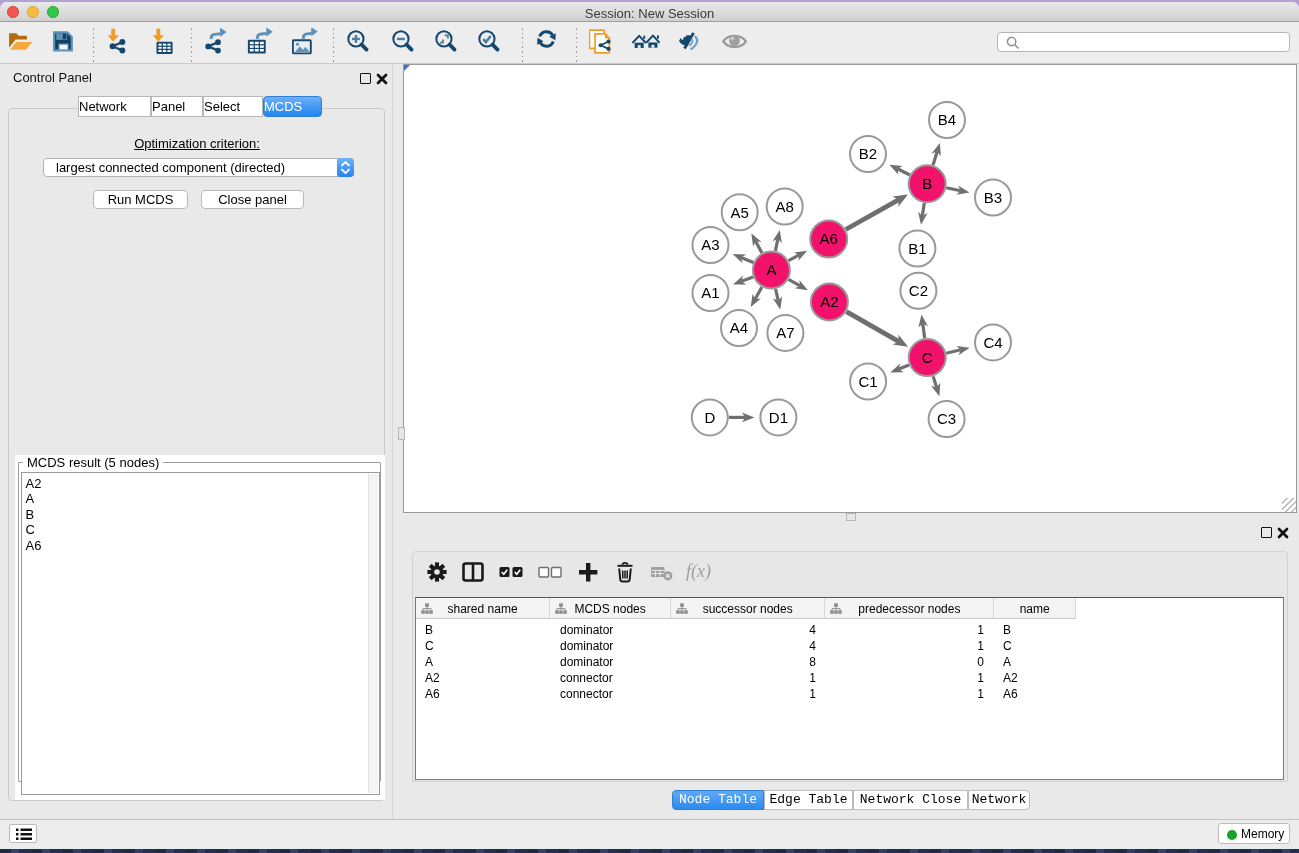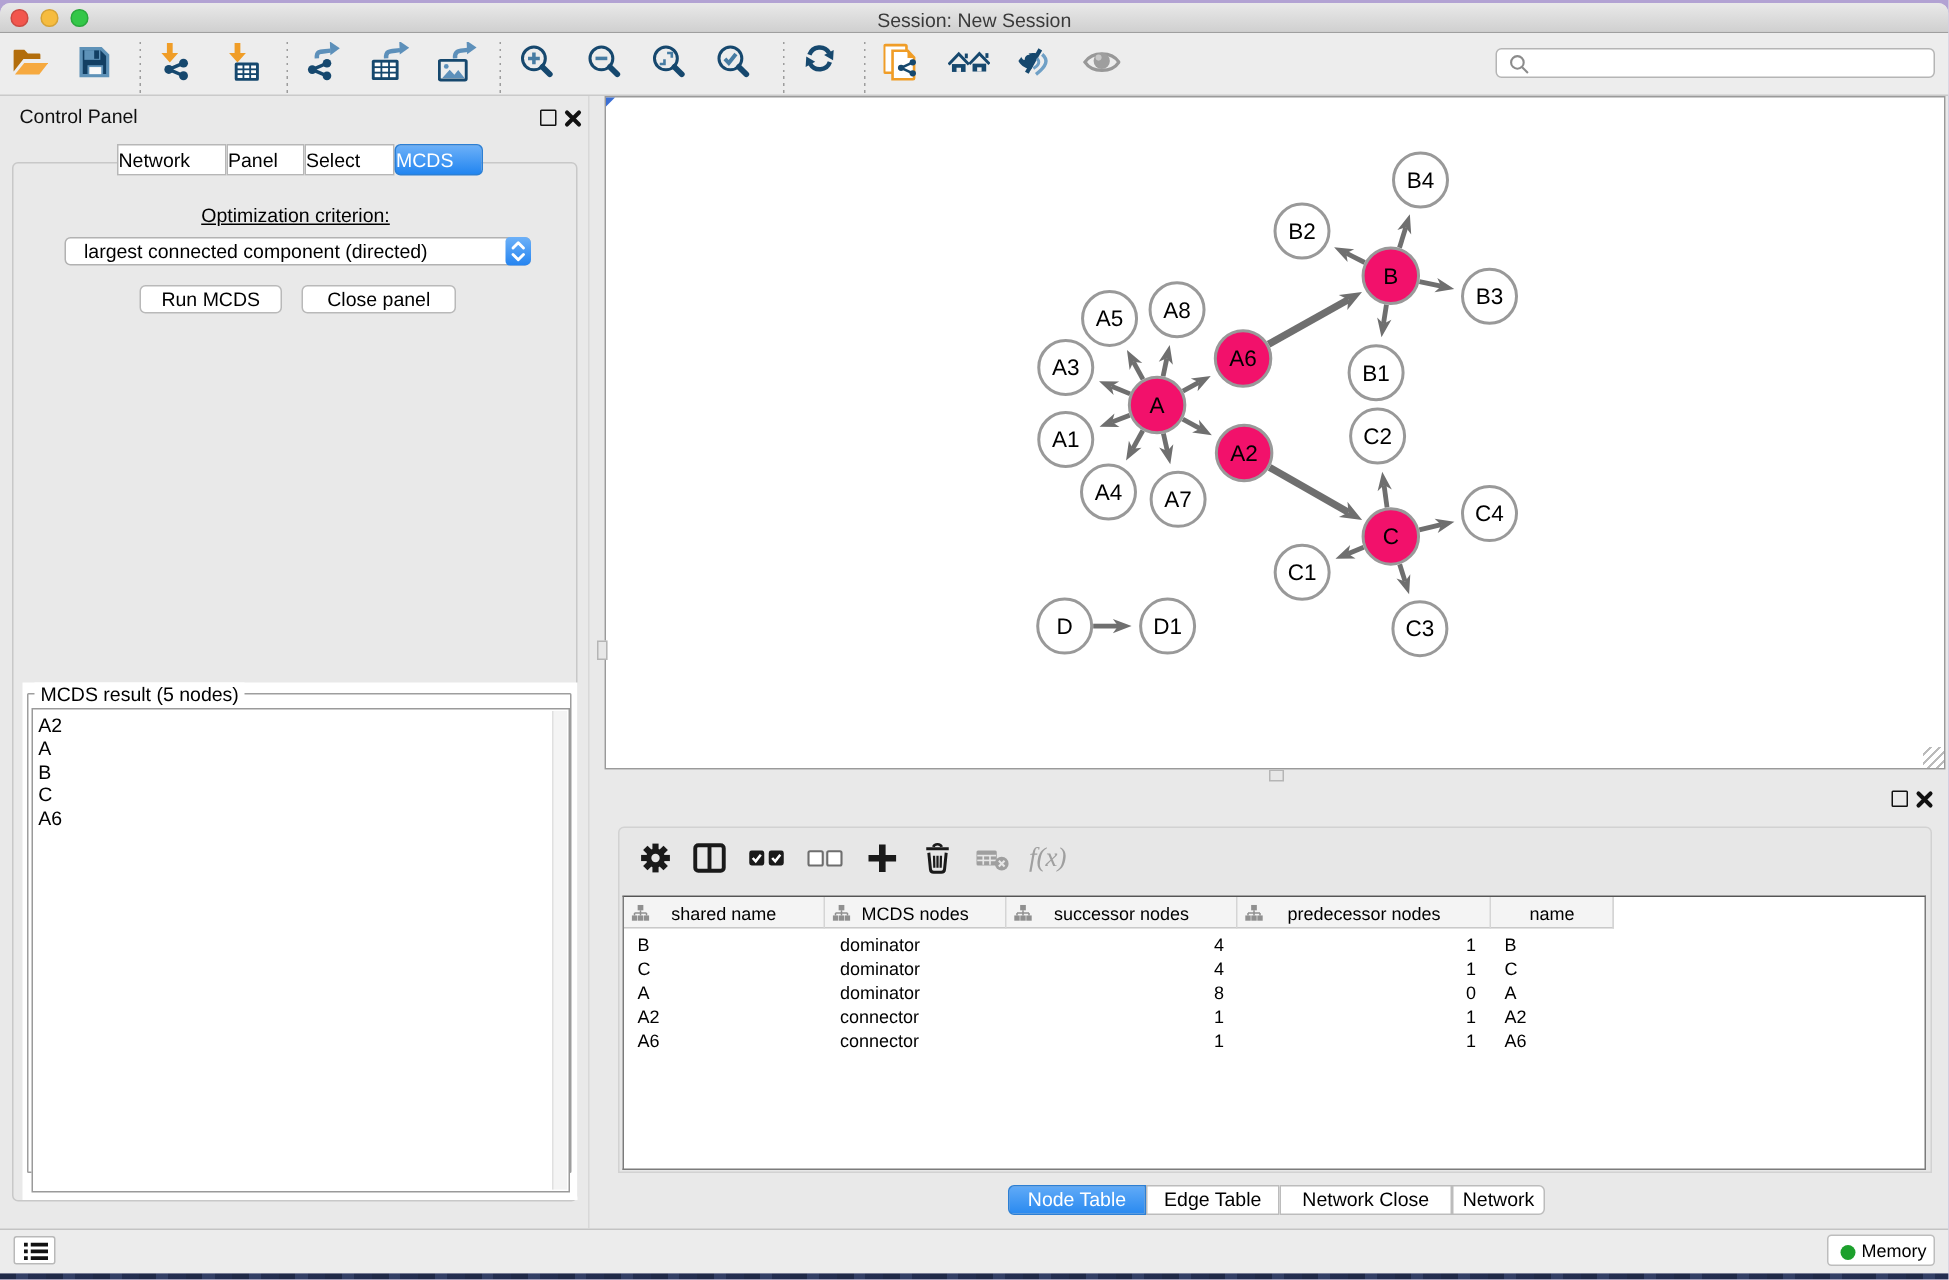--- a/index.html
+++ b/index.html
@@ -55,21 +55,21 @@
 .mini-v { left:398px; top:427px; width:7px; height:13px; background:#e7e7e7; border:1px solid #b5b5b5; }
 
 #tp-title { left:424px; top:525px; font-size:13px; color:#111;margin-top:44px; }
 #tp-box { left:412px; top:551px; width:876px; height:231px; background:#e7e7e7; border:1px solid #d2d2d2; border-radius:4px 4px 0 0; }
 #tp-table { left:415px; top:597px; width:869px; height:183px; background:#fff; border:1px solid #7b7b7b; border-top:1px solid #555; }
 #tp-header { position:absolute; left:0; top:0; width:659.8px; height:21px; background:#f4f4f4; border-bottom:1px solid #c9c9c9; border-right:1px solid #d5d5d5; }
 .th { position:absolute; top:0; height:21px; border-right:1px solid #d5d5d5; font-size:12px; color:#000; }
 .th span { position:absolute; top:4px; left:0; width:100%; text-align:center; }
 .td { position:absolute; font-size:12px; color:#000; }
 
-.btab { position:absolute; top:790px; height:20px; background:#fff; border:1px solid #bcbcbc; font-size:13px; text-align:center; line-height:18px; color:#000; }
+.btab { position:absolute; top:790px; height:20px; background:#fff; border:1px solid #bcbcbc; font-size:13px; text-align:center; line-height:18px; color:#000;font-family:Liberation Mono, monospace; }
 .btabsel { background:linear-gradient(#60aaf7,#2a8af0); color:#fff; border-color:#2c7fd4; }
 
 #statusbar { left:0; top:819px; width:1299px; height:30px; background:#ececec; border-top:1px solid #c3c3c3; }
 #sb-listbtn { left:9px; top:824px; width:28px; height:19px; background:#fff; border:1px solid #b9b9b9; border-radius:2px; }
 #sb-mem { left:1218px; top:823px; width:72px; height:21px; background:#fff; border:1px solid #bdbdbd; border-radius:3px; font-size:12px; color:#000; }
 #sb-mem .dot { position:absolute; left:8px; top:5.5px; width:10px; height:10px; border-radius:50%; background:#1ca02c; }
 #sb-mem .t { position:absolute; left:22px; top:3px; }
 </style>
 </head>
 <body>

